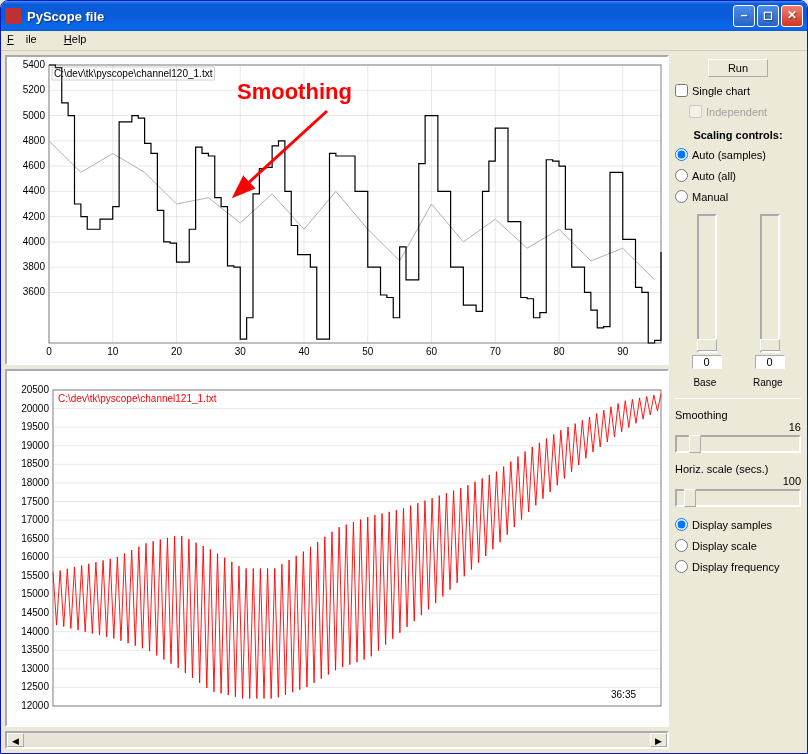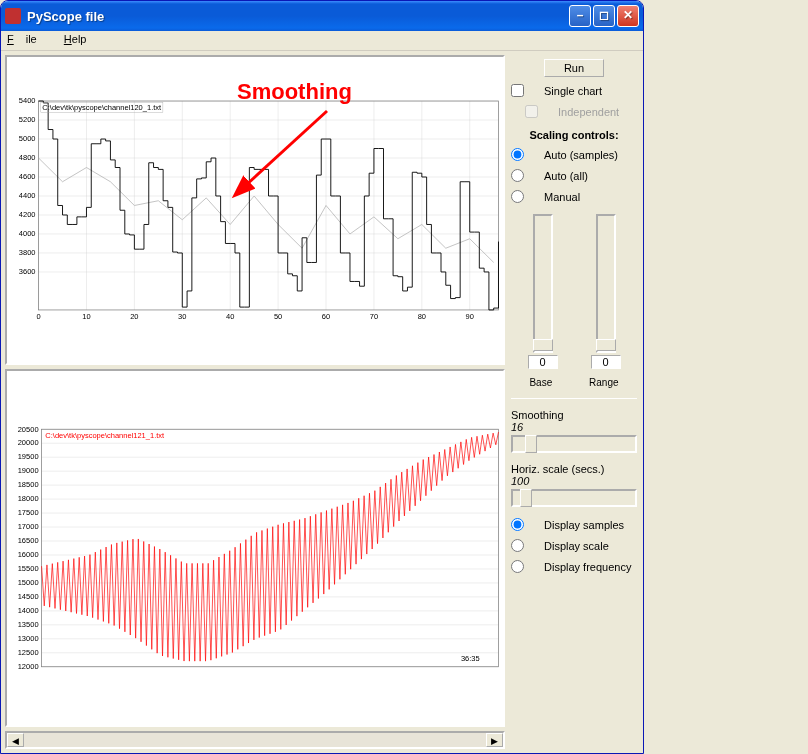--- a/index.html
+++ b/index.html
@@ -5,21 +5,21 @@
 * { box-sizing: border-box; margin: 0; padding: 0; }
 body {
   font-family: "Tahoma", "MS Sans Serif", sans-serif;
   font-size: 11px;
   background: #ece9d8;
   width: 808px;
   height: 754px;
   overflow: hidden;
 }
 .window {
-  width: 644px;
+  width: 808px;
   height: 754px;
   border: 1px solid #0a18b5;
   border-radius: 8px 8px 0 0;
   overflow: hidden;
   background: #ece9d8;
   display: flex;
   flex-direction: column;
 }
 .titlebar {
   height: 30px;
@@ -117,21 +117,21 @@
   border: 1px outset #fff;
   background: #ece9d8;
   padding: 2px 10px;
   text-align: center;
   cursor: pointer;
   font-size: 11px;
 }
 .checkbox-row, .radio-row {
   display: flex;
   align-items: center;
-  gap: 20px;
+  gap: 4px;
   font-size: 11px;
   padding: 1px 0;
 }
 .checkbox-row input, .radio-row input { margin: 0; }
 .disabled { color: #a0a0a0; }
 .section-label {
   text-align: center;
   font-size: 11px;
   margin-top: 4px;
   font-weight: bold;
@@ -173,21 +173,21 @@
 }
 .vslider-labels {
   display: flex;
   justify-content: space-around;
   font-size: 10px;
   margin-top: 2px;
 }
 .hr { height: 1px; background: #c0bcb0; margin: 4px 0; border-bottom: 1px solid #fff; }
 .hslider-block { font-size: 11px; }
 .hslider-block .lbl { }
-.hslider-block .val { text-align: left; font-style: italic; }
+.hslider-block .val { text-align: right; }
 .hslider {
   height: 18px;
   border: 2px inset #fff;
   background: #ece9d8;
   position: relative;
   margin: 2px 0 4px 0;
 }
 .hslider .thumb {
   position: absolute;
   top: -2px; bottom: -2px;

